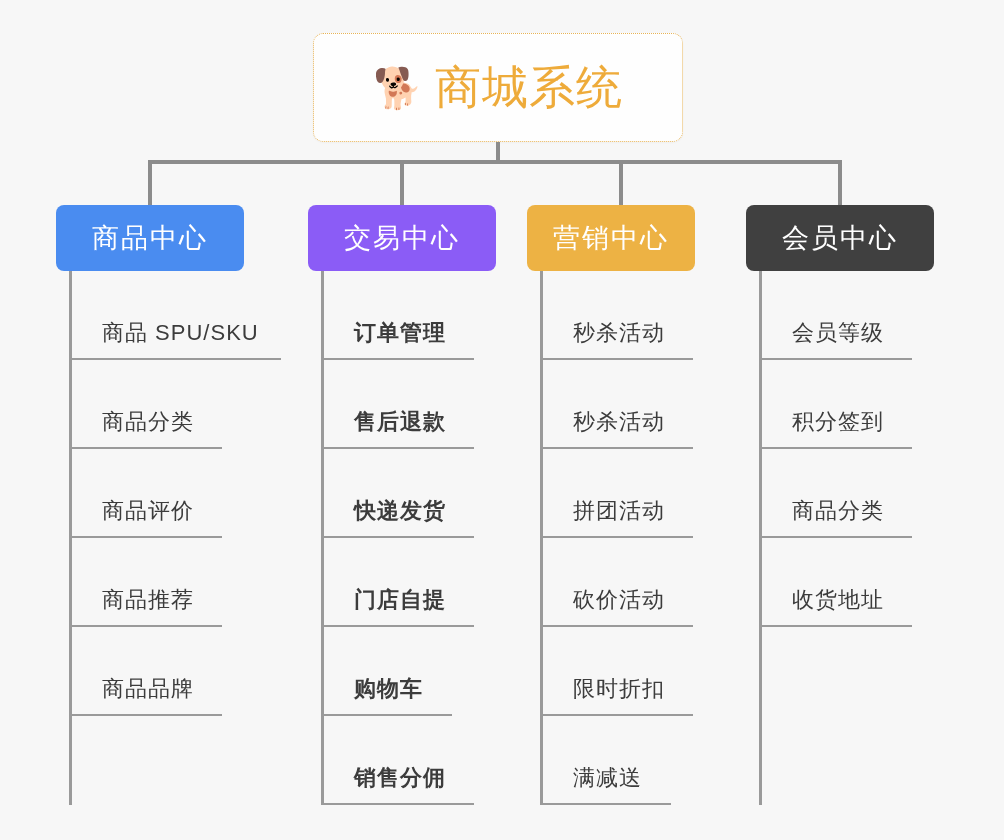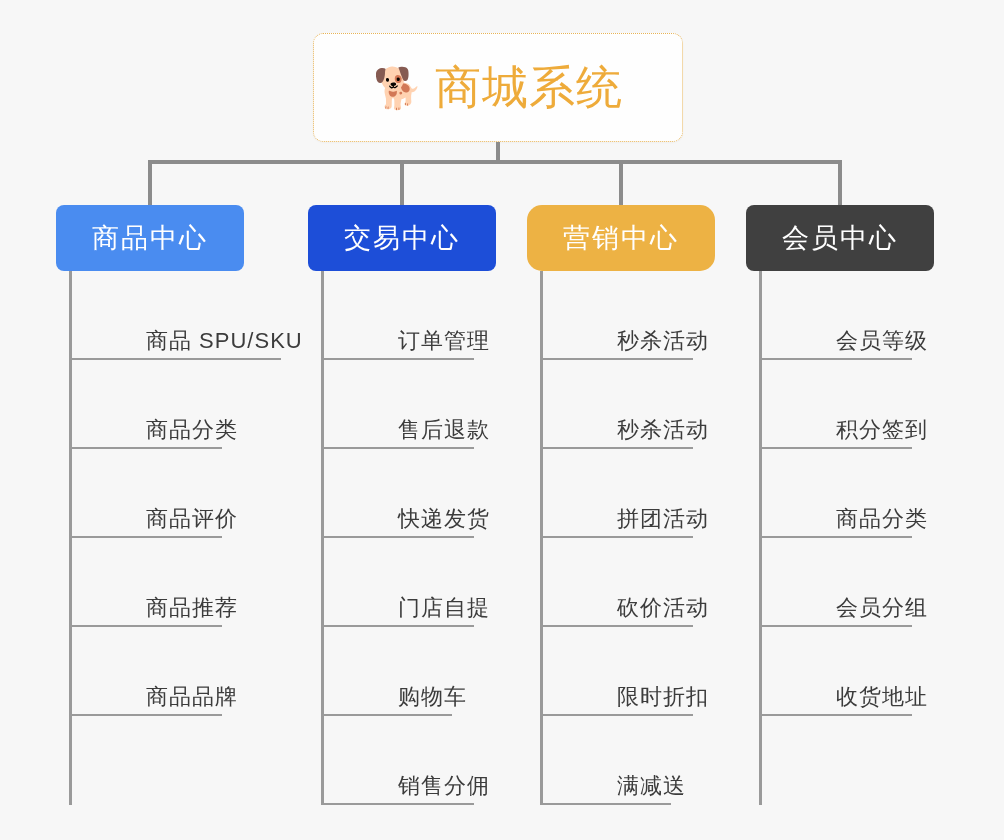--- a/index.html
+++ b/index.html
@@ -87,26 +87,25 @@
     background: #9a9a9a;
   }
   .leaf {
     position: relative;
     height: 89px;
     box-sizing: border-box;
   }
   .leaf-label {
     position: absolute;
     left: 46px;
-    bottom: 4px;
+    bottom: 12px;
     font-size: 22px;
     color: #3c3c3c;
     white-space: nowrap;
     letter-spacing: 1px;
-    margin-left: 44px;
   }
   .leaf-underline {
     position: absolute;
     left: 13px;
     bottom: 0;
     height: 2px;
     background: #9a9a9a;
   }
 </style>
 </head>
@@ -151,24 +150,24 @@
             <span class="leaf-label">商品推荐</span>
             <div class="leaf-underline" style="width: 153px; background: rgb(154, 154, 154);"></div>
           </div>
           <div class="leaf">
             <span class="leaf-label">商品品牌</span>
             <div class="leaf-underline" style="width: 153px; background: rgb(154, 154, 154);"></div>
           </div>
         </div>
       </div>
       <div class="column" style="left: 308px; width: 188px;">
-        <div class="cat-box" style="background: #1d4ed8; width: 188px;">
+        <div class="cat-box" style="background: #8b5cf6; width: 188px;">
           <span>交易中心</span>
         </div>
-        <div class="leaf-area" style="height: 534px;">
+        <div class="leaf-area" style="height: 534px; font-weight: bold;">
           <div class="trunk" style="background: rgb(154, 154, 154); height: 534px;"></div>
           <div class="leaf">
             <span class="leaf-label">订单管理</span>
             <div class="leaf-underline" style="width: 153px; background: rgb(154, 154, 154);"></div>
           </div>
           <div class="leaf">
             <span class="leaf-label">售后退款</span>
             <div class="leaf-underline" style="width: 153px; background: rgb(154, 154, 154);"></div>
           </div>
           <div class="leaf">
@@ -183,21 +182,21 @@
             <span class="leaf-label">购物车</span>
             <div class="leaf-underline" style="width: 131px; background: rgb(154, 154, 154);"></div>
           </div>
           <div class="leaf">
             <span class="leaf-label">销售分佣</span>
             <div class="leaf-underline" style="width: 153px; background: rgb(154, 154, 154);"></div>
           </div>
         </div>
       </div>
       <div class="column" style="left: 527px; width: 188px;">
-        <div class="cat-box" style="background: rgb(237, 178, 68); width: 188px; border-radius: 15px;">
+        <div class="cat-box" style="background: rgb(237, 178, 68); width: 168px;">
           <span>营销中心</span>
         </div>
         <div class="leaf-area" style="height: 534px;">
           <div class="trunk" style="background: rgb(154, 154, 154); height: 534px;"></div>
           <div class="leaf">
             <span class="leaf-label">秒杀活动</span>
             <div class="leaf-underline" style="width: 153px; background: rgb(154, 154, 154);"></div>
           </div>
           <div class="leaf">
             <span class="leaf-label">秒杀活动</span>
@@ -233,24 +232,20 @@
           </div>
           <div class="leaf">
             <span class="leaf-label">积分签到</span>
             <div class="leaf-underline" style="width: 153px; background: rgb(154, 154, 154);"></div>
           </div>
           <div class="leaf">
             <span class="leaf-label">商品分类</span>
             <div class="leaf-underline" style="width: 153px; background: rgb(154, 154, 154);"></div>
           </div>
           <div class="leaf">
-            <span class="leaf-label">会员分组</span>
-            <div class="leaf-underline" style="width: 153px; background: rgb(154, 154, 154);"></div>
-          </div>
-          <div class="leaf">
             <span class="leaf-label">收货地址</span>
             <div class="leaf-underline" style="width: 153px; background: rgb(154, 154, 154);"></div>
           </div>
         </div>
       </div>
     </div>
 
 </div>
 
 </body></html>

